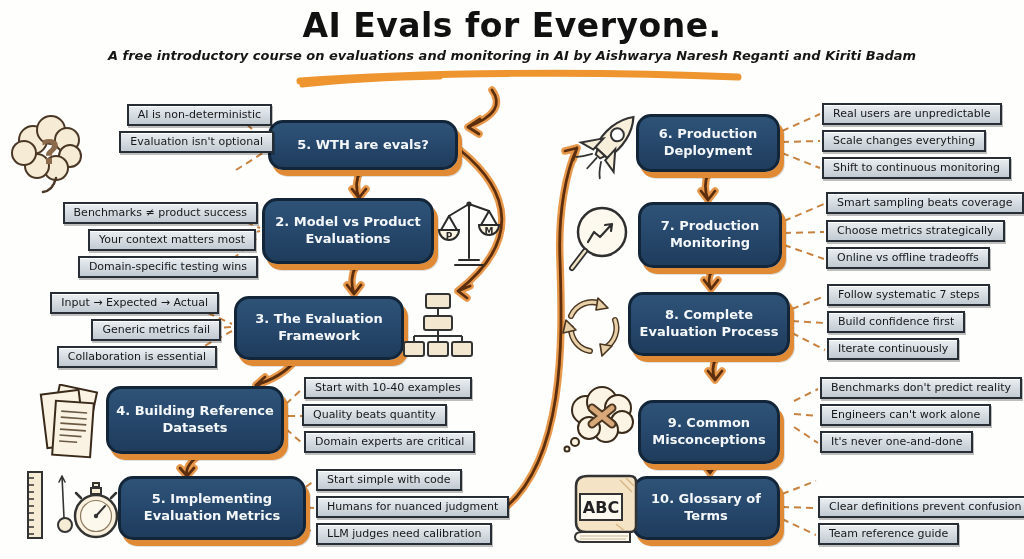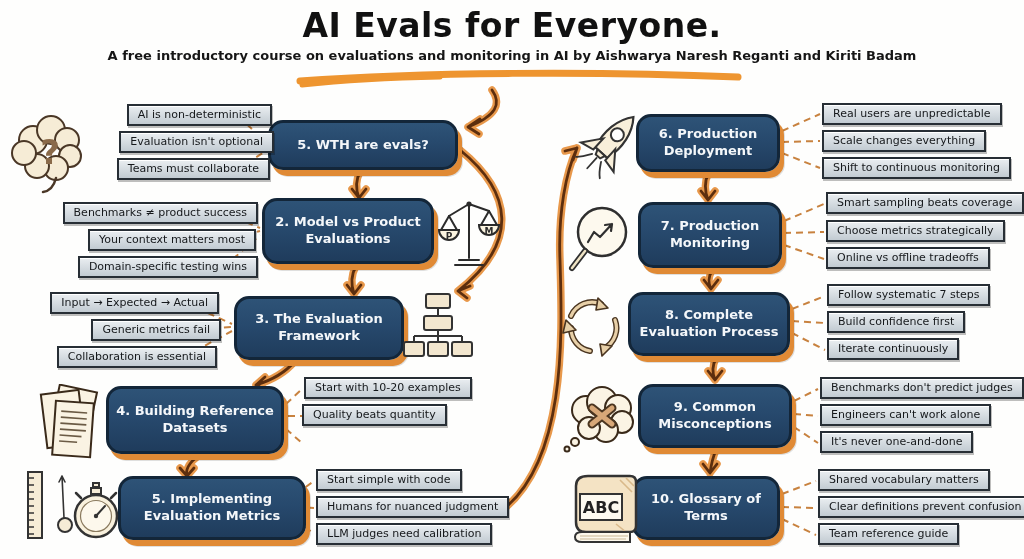--- a/index.html
+++ b/index.html
@@ -6,21 +6,21 @@
     --node-fill:#27496d; --node-fill2:#1f3c5c; --node-border:#132639; --node-shadow:#e08a35;
     --pill-fill:#ccd4da; --pill-border:#272e35; --arrow:#5c2e0e; --arrow-glow:#e68e38;
     --dash:#c8823f; --underline:#ee9530; --ink:#1a1a1a; --bg:#fefefd;
   }
   html,body{margin:0;padding:0;}
   body{font-family:"DejaVu Sans",sans-serif;background:#e9e9e9;}
   #canvas{position:relative;width:1024px;height:559px;background:var(--bg);overflow:hidden;padding-left:36px;}
   .title{position:absolute;left:0;top:6px;width:1024px;text-align:center;
     font-size:33px;font-weight:700;color:#111;letter-spacing:.5px;}
   .subtitle{position:absolute;left:0;top:48px;width:1024px;text-align:center;
-    font-size:13px;font-weight:600;color:#161616;}
+    font-size:13px;font-weight:600;color:#161616;font-style:italic;}
   svg.layer{position:absolute;left:0;top:0;}
   .node{position:absolute;display:flex;align-items:center;justify-content:center;text-align:center;
     background:linear-gradient(180deg,#2e5377 0%,var(--node-fill) 45%,var(--node-fill2) 100%);
     border:3px solid var(--node-border);border-radius:15px;
     box-shadow:4px 6px 0 var(--node-shadow), 5px 7px 0 rgba(0,0,0,.12);
     color:#f4f7fa;font-size:13px;font-weight:700;line-height:1.3;padding:2px 4px;box-sizing:border-box;}
   .pill{position:absolute;white-space:nowrap;background:linear-gradient(180deg,#eaeef1,#c2cbd2);
     border:2px solid var(--pill-border);border-radius:0;padding:2px 9px 3px;
     font-size:11px;font-weight:500;color:#15181b;box-shadow:inset 0 1px 0 #fff,1px 2px 0 rgba(0,0,0,.25);}
   .icon{position:absolute;}
@@ -82,59 +82,58 @@
   <div class="subtitle">A free introductory course on evaluations and monitoring in AI by Aishwarya Naresh Reganti and Kiriti Badam</div>
 
   <div class="node" style="left:268px;top:120px;width:190px;height:50px">5. WTH are evals?</div>
   <div class="node" style="left:262px;top:198px;width:172px;height:66px">2. Model vs Product Evaluations</div>
   <div class="node" style="left:234px;top:296px;width:170px;height:64px">3. The Evaluation Framework</div>
   <div class="node" style="left:106px;top:386px;width:178px;height:68px">4. Building Reference Datasets</div>
   <div class="node" style="left:118px;top:476px;width:188px;height:64px">5. Implementing Evaluation Metrics</div>
   <div class="node" style="left:636px;top:114px;width:144px;height:58px">6. Production Deployment</div>
   <div class="node" style="left:638px;top:202px;width:144px;height:66px">7. Production Monitoring</div>
   <div class="node" style="left:628px;top:292px;width:162px;height:64px">8. Complete Evaluation Process</div>
-  <div class="node" style="left:638px;top:384px;width:154px;height:64px">9. Common Misconceptions</div>
+  <div class="node" style="left:638px;top:400px;width:142px;height:64px">9. Common Misconceptions</div>
   <div class="node" style="left:632px;top:476px;width:148px;height:64px">10. Glossary of Terms</div>
 
   <div class="pill" style="right:788px;top:104px">AI is non-deterministic</div>
   <div class="pill" style="right:786px;top:131px">Evaluation isn't optional</div>
-  <div class="pill" style="right:790px;top:158px">Teams must collaborate</div>
 
   <div class="pill" style="right:802px;top:202px">Benchmarks ≠ product success</div>
   <div class="pill" style="right:804px;top:229px">Your context matters most</div>
   <div class="pill" style="right:802px;top:256px">Domain-specific testing wins</div>
 
   <div class="pill" style="right:841px;top:292px">Input → Expected → Actual</div>
   <div class="pill" style="right:839px;top:319px">Generic metrics fail</div>
   <div class="pill" style="right:843px;top:346px">Collaboration is essential</div>
 
-  <div class="pill" style="left:304px;top:377px">Start with 10-20 examples</div>
+  <div class="pill" style="left:304px;top:377px">Start with 10-40 examples</div>
   <div class="pill" style="left:302px;top:404px">Quality beats quantity</div>
+  <div class="pill" style="left:304px;top:431px">Domain experts are critical</div>
 
   <div class="pill" style="left:316px;top:469px">Start simple with code</div>
   <div class="pill" style="left:316px;top:496px">Humans for nuanced judgment</div>
   <div class="pill" style="left:316px;top:523px">LLM judges need calibration</div>
 
   <div class="pill" style="left:822px;top:103px">Real users are unpredictable</div>
   <div class="pill" style="left:822px;top:130px">Scale changes everything</div>
   <div class="pill" style="left:822px;top:157px">Shift to continuous monitoring</div>
 
   <div class="pill" style="left:826px;top:192px">Smart sampling beats coverage</div>
   <div class="pill" style="left:826px;top:220px">Choose metrics strategically</div>
   <div class="pill" style="left:826px;top:247px">Online vs offline tradeoffs</div>
 
   <div class="pill" style="left:827px;top:284px">Follow systematic 7 steps</div>
   <div class="pill" style="left:827px;top:311px">Build confidence first</div>
   <div class="pill" style="left:827px;top:338px">Iterate continuously</div>
 
-  <div class="pill" style="left:820px;top:377px">Benchmarks don't predict judges</div>
+  <div class="pill" style="left:820px;top:377px">Benchmarks don't predict reality</div>
   <div class="pill" style="left:820px;top:404px">Engineers can't work alone</div>
   <div class="pill" style="left:820px;top:431px">It's never one-and-done</div>
 
-  <div class="pill" style="left:818px;top:469px">Shared vocabulary matters</div>
   <div class="pill" style="left:818px;top:496px">Clear definitions prevent confusion</div>
   <div class="pill" style="left:818px;top:523px">Team reference guide</div>
 
   <svg class="icon" style="left:6px;top:106px" width="84" height="92" viewBox="0 0 84 92">
     <g fill="#f6ecd6" stroke="#4a3726" stroke-width="2">
       <circle cx="27" cy="34" r="14"></circle>
         <circle cx="45" cy="24" r="14"></circle>
         <circle cx="61" cy="34" r="12"></circle>
       <circle cx="64" cy="50" r="11"></circle>
         <circle cx="50" cy="62" r="12"></circle>

